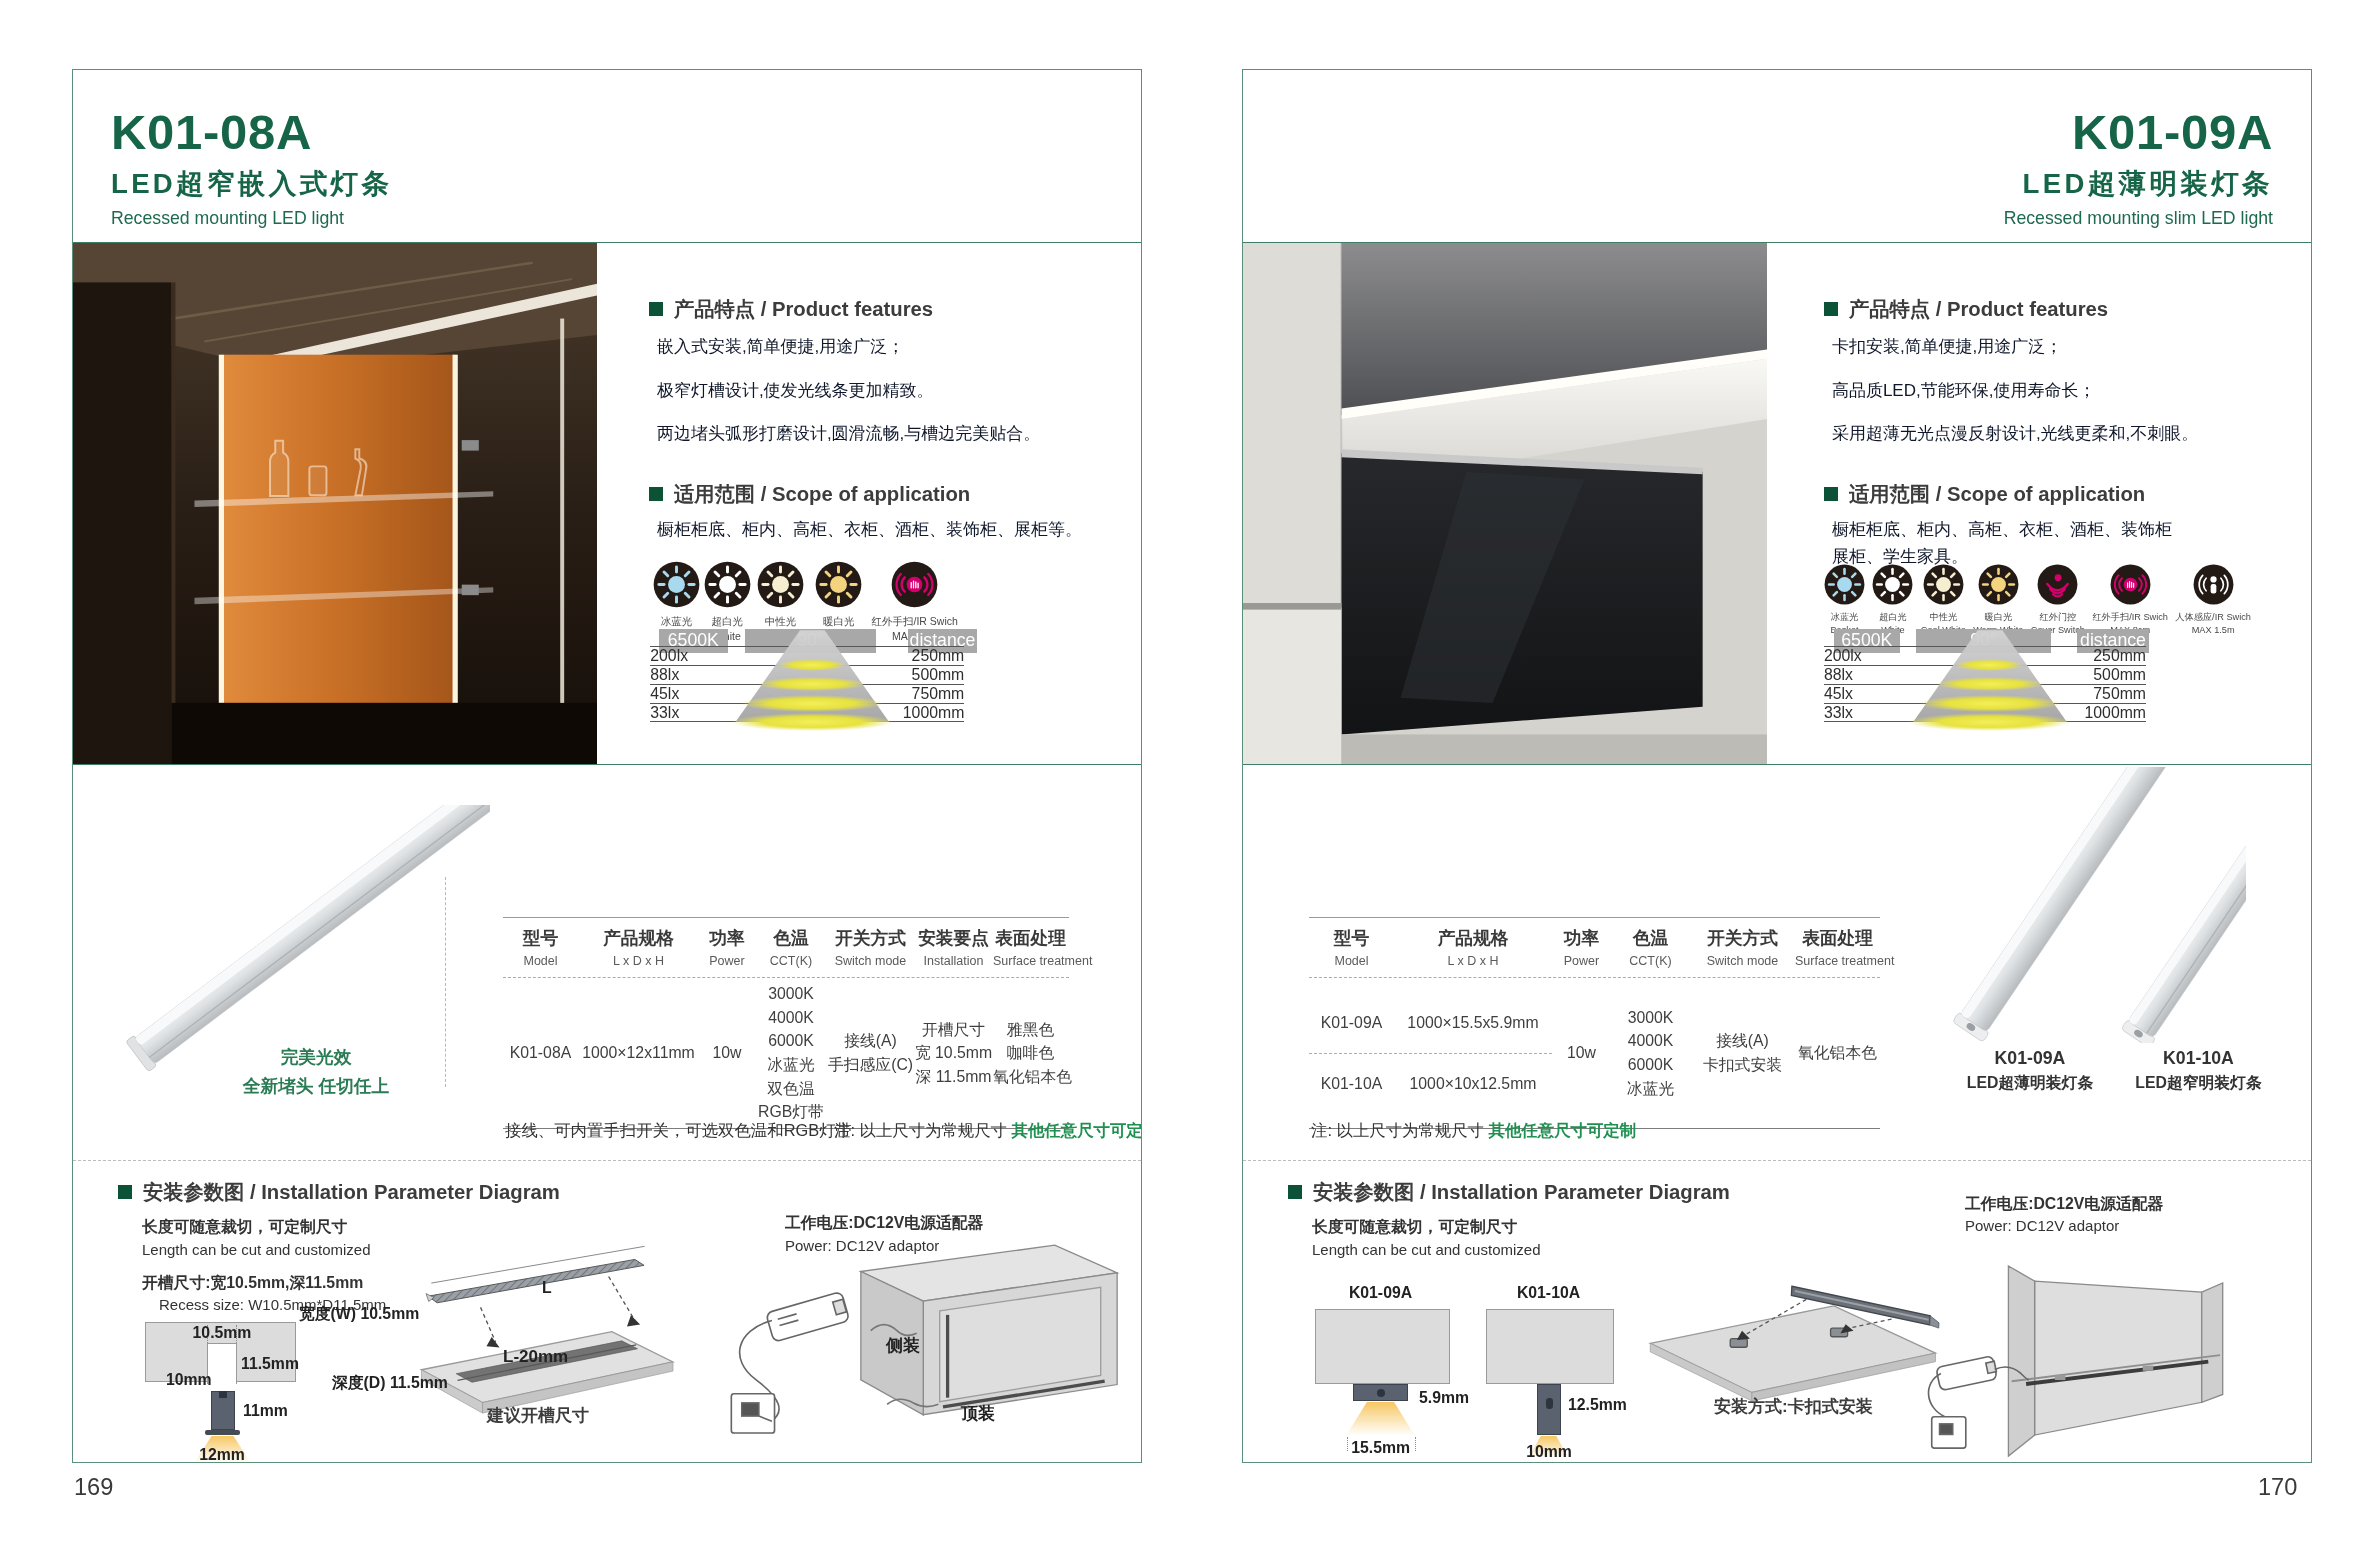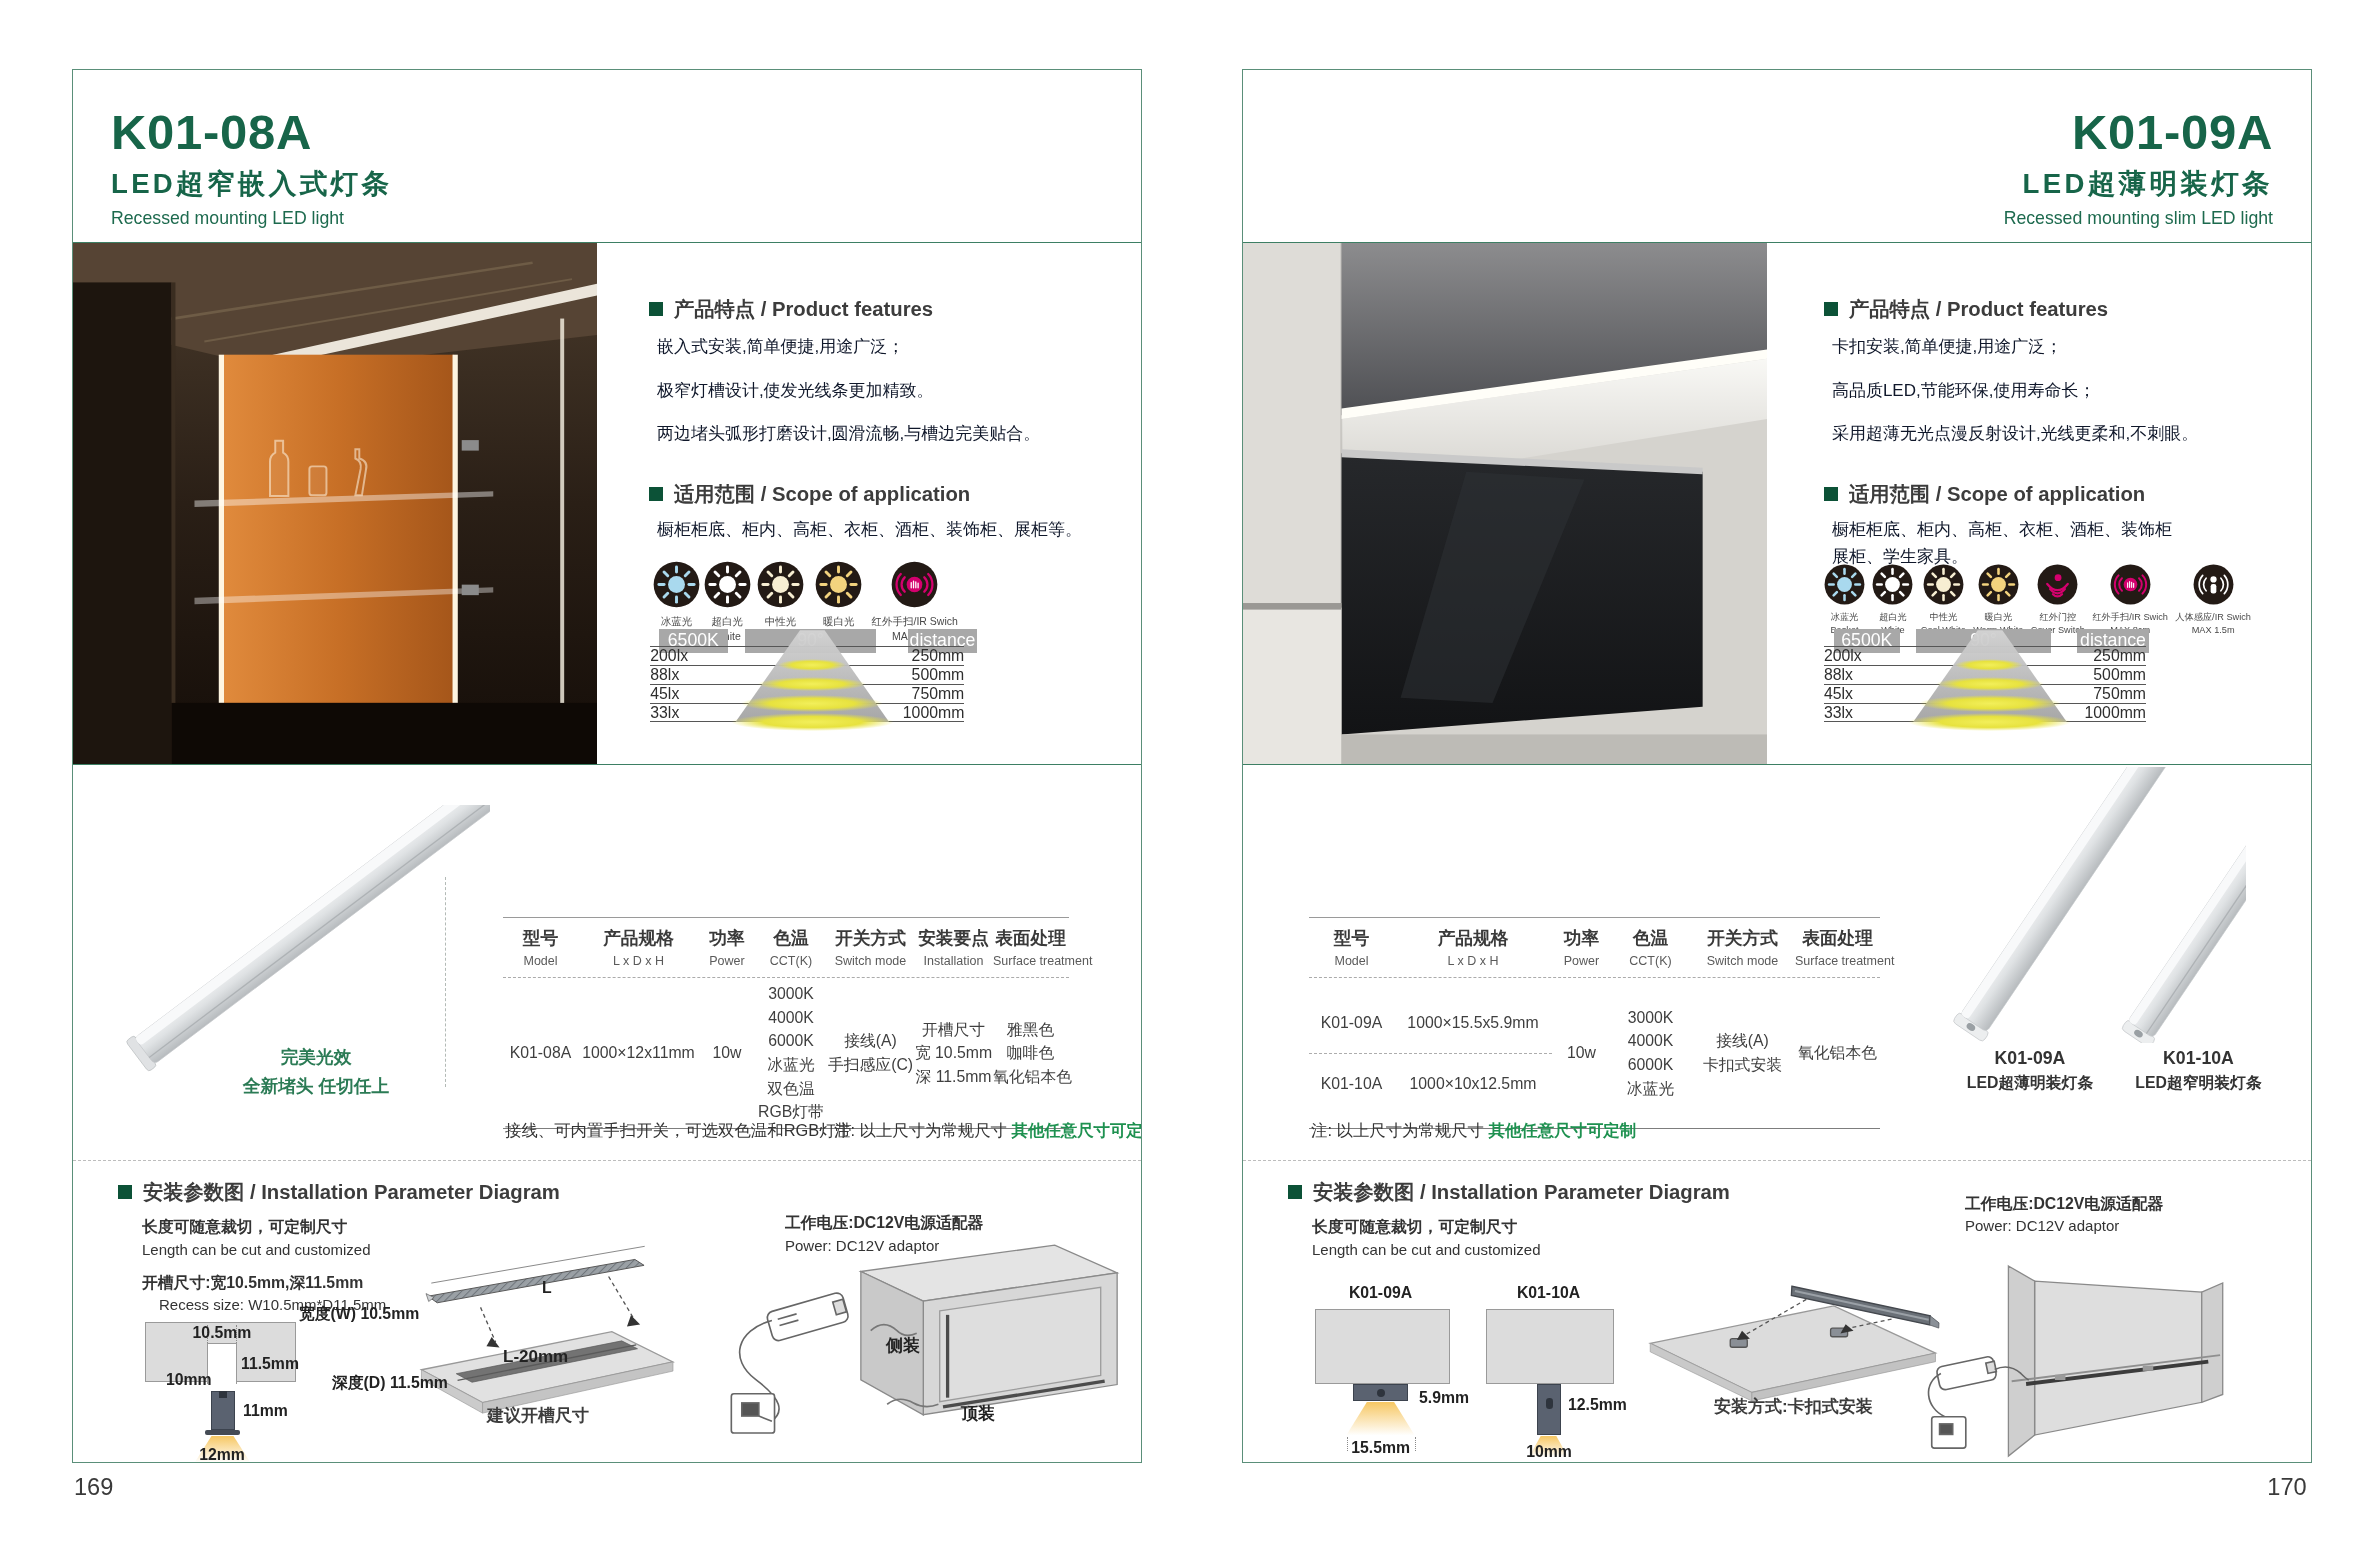--- a/index.html
+++ b/index.html
@@ -810,14 +810,14 @@
         </g>
       <path d="M22 196 C -6 210, -2 248, 28 262 S 60 296, 44 306" fill="none"></path>
       <rect x="8" y="262" width="52" height="48" rx="4"></rect>
       <rect x="20" y="273" width="20" height="16" fill="#555"></rect>
       <path d="M104 190 q22 -10 40 6 q8 8 12 10" fill="none"></path>
     </g>
   </svg>
 </section>
 
 <div class="pagenum" style="left:74px">169</div>
-<div class="pagenum" style="left:2258px;width:58px;text-align:center">170</div>
+<div class="pagenum" style="left:2258px;width:58px;text-align:left">170</div>
 
 
 </body></html>

